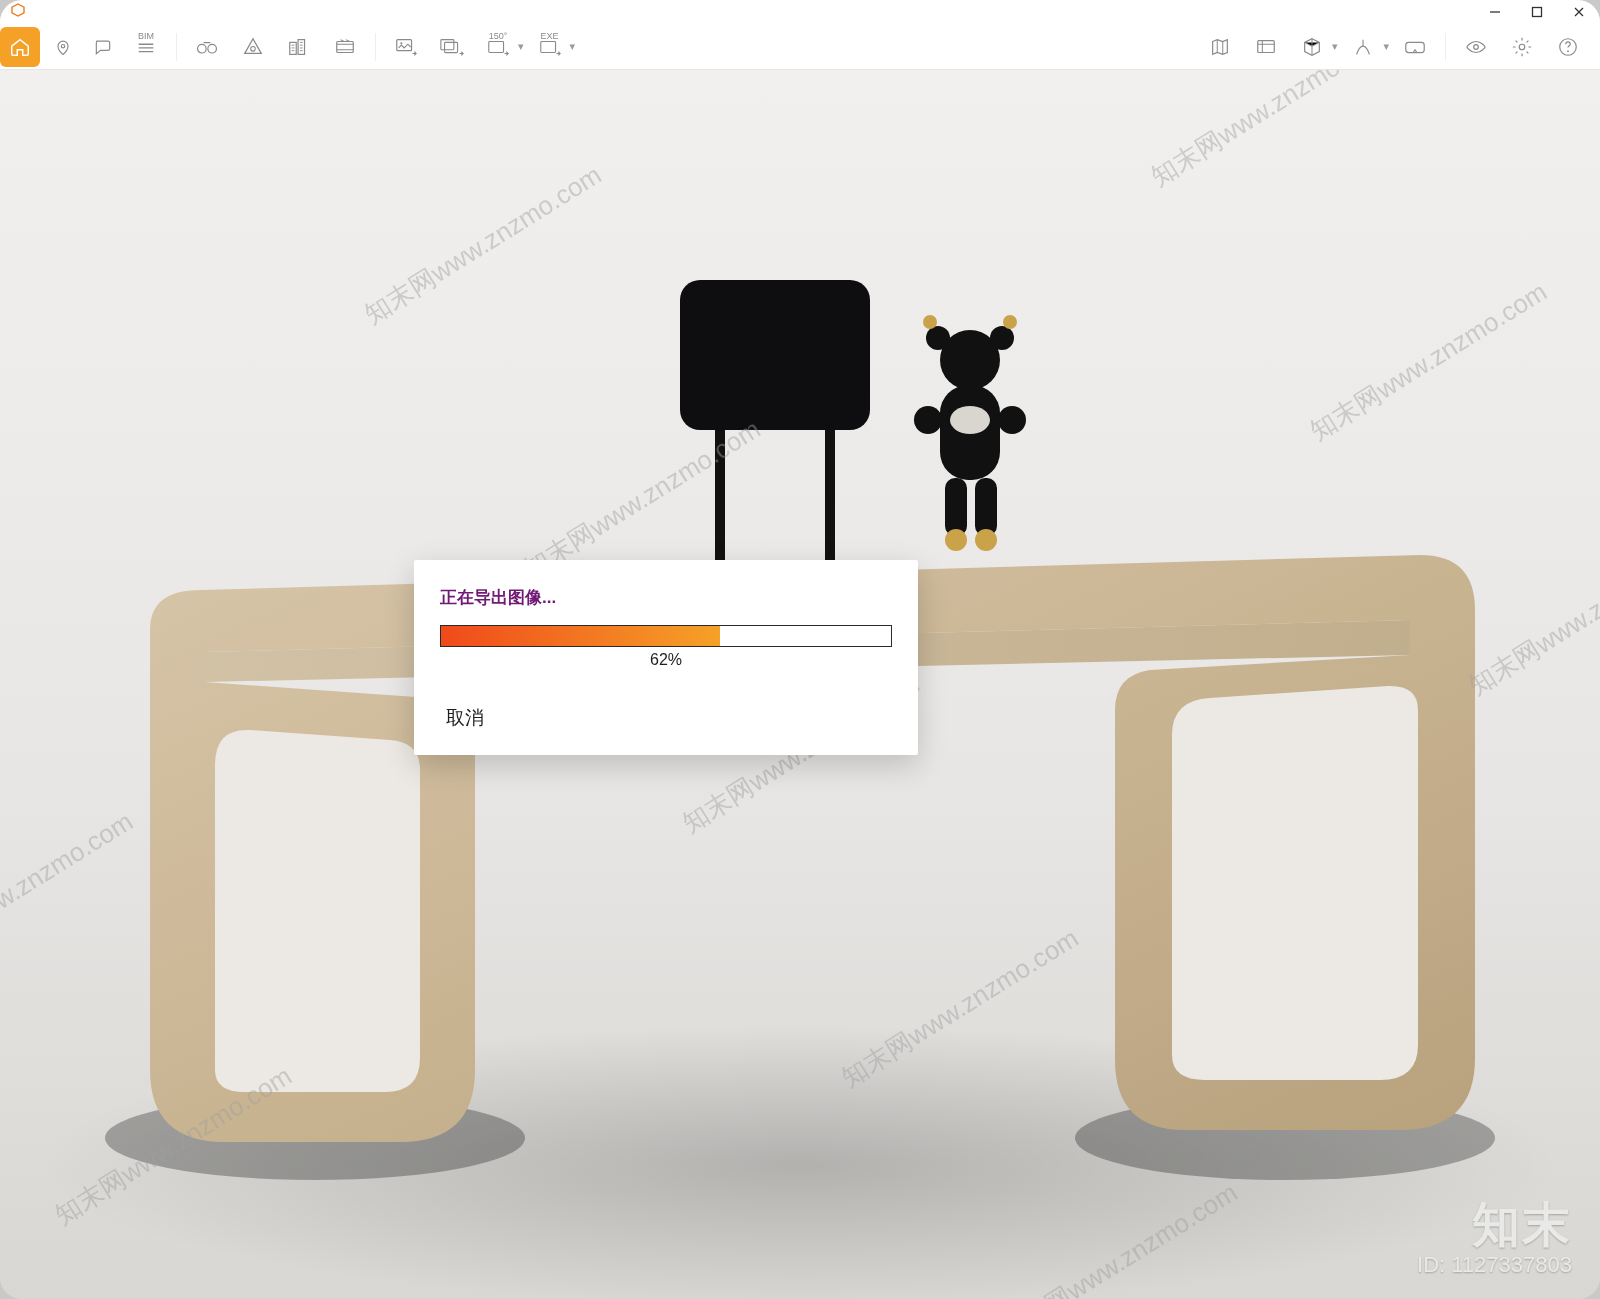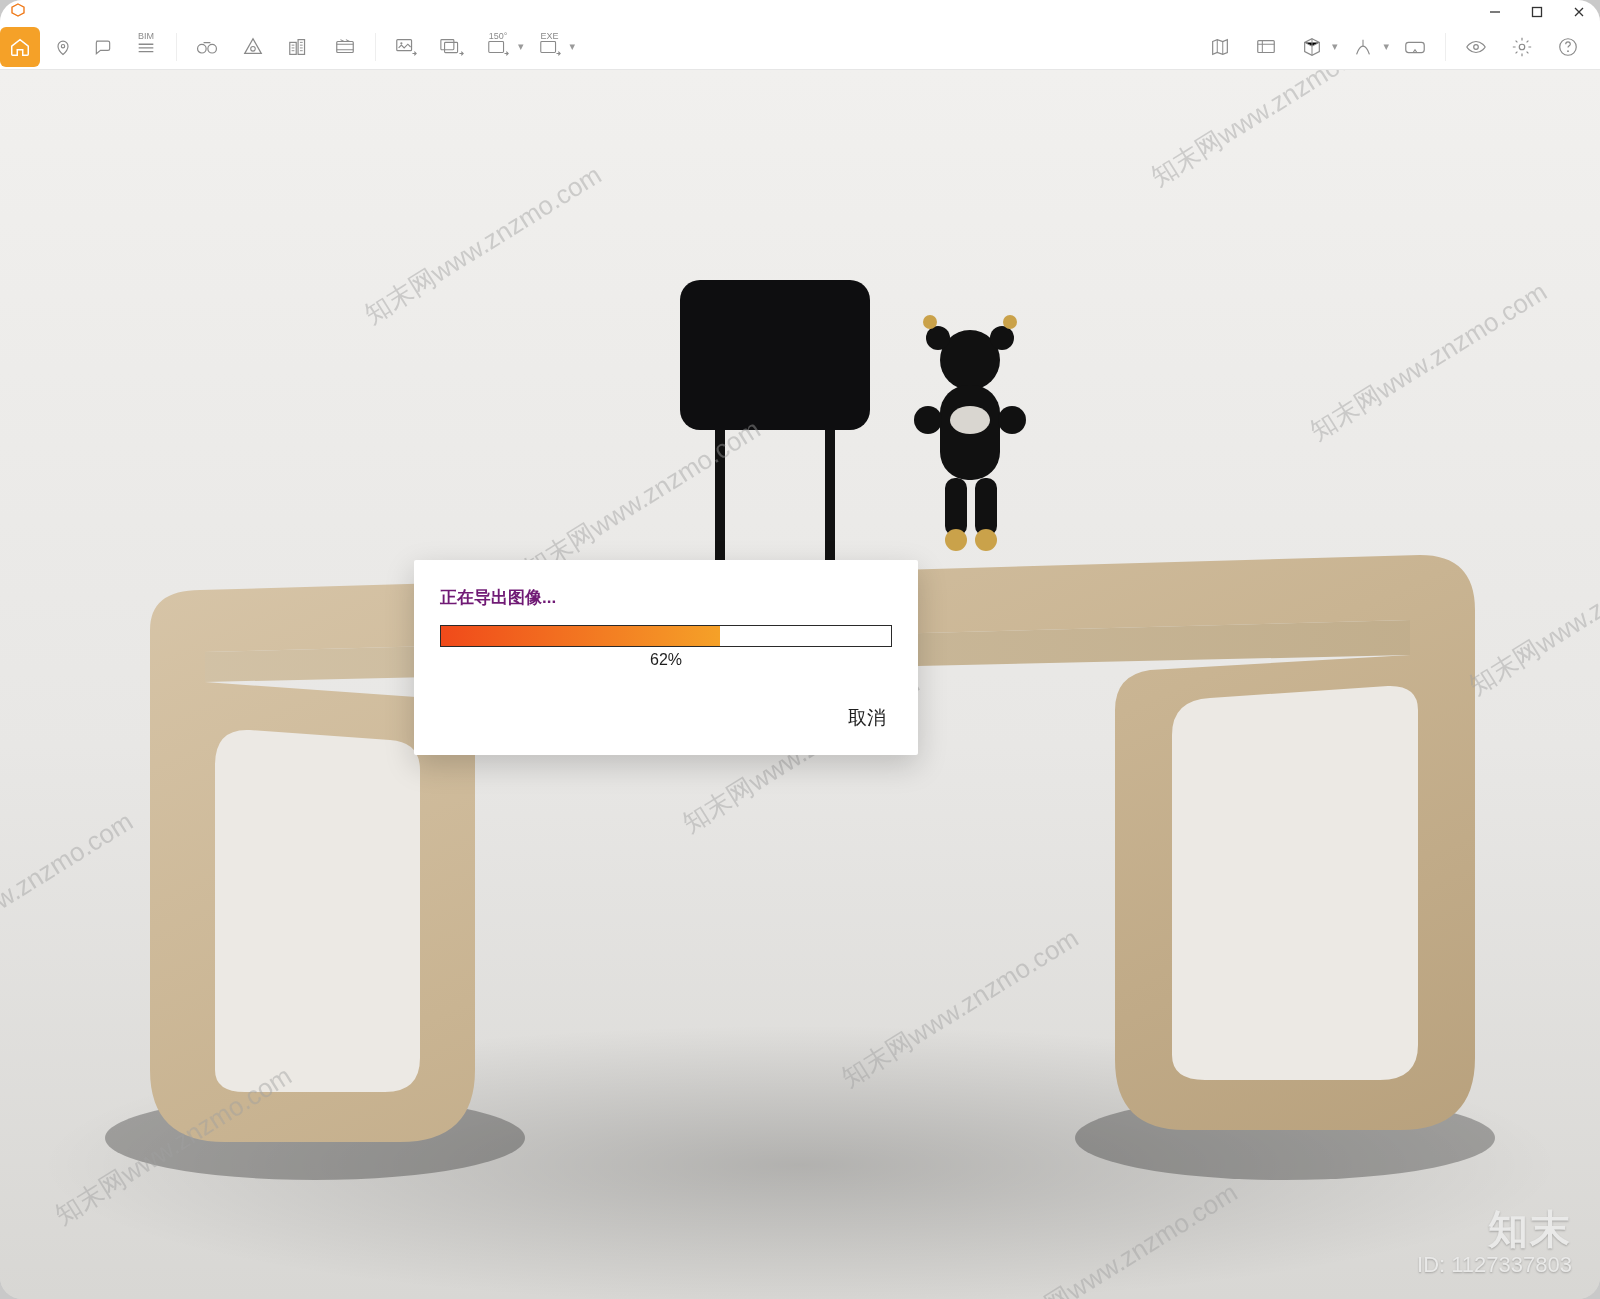--- a/index.html
+++ b/index.html
@@ -70,29 +70,29 @@
   .viewport svg{width:100%;height:100%;display:block}
   .dialog{
     position:absolute;left:414px;top:560px;width:504px;
     background:#fff;border-radius:2px;box-shadow:var(--shadow);
     padding:26px 26px 0;
   }
   .dlg-title{font-weight:700;color:#701a75;font-size:17px;margin-bottom:16px}
   .progress{height:22px;border:1px solid #2a2a2a;background:#fff;position:relative}
   .progress .bar{position:absolute;inset:0;right:auto;background:linear-gradient(90deg,var(--accent2),var(--accent))}
   .pct{margin-top:4px;text-align:center;color:#1f1f1f;font-size:16px}
-  .dlg-footer{display:flex;justify-content:flex-end;padding:18px 0 20px;margin-top:14px}
+  .dlg-footer{display:flex;padding:18px 0 20px;margin-top:14px}
   .btn-text{background:none;border:none;font-size:19px;color:#1f1f1f;cursor:pointer;padding:4px 6px}
   .wm-br{
     position:absolute;right:28px;bottom:22px;
     color:#e9e9e8;text-align:right;line-height:1.15;
     font-weight:700;text-shadow:0 1px 2px rgba(0,0,0,.25);
     pointer-events:none;
   }
-  .wm-br .b{font-size:40px;letter-spacing:2px}
+  .wm-br .b{font-size:48px;letter-spacing:2px}
   .wm-br .s{font-size:22px;font-weight:400}
   .wm-diag text{fill:rgba(160,160,160,.45);font-family:Arial,"Microsoft YaHei",sans-serif;font-size:26px}
 </style>
 </head>
 <body>
 
 <div class="app">
 
   <div class="titlebar">
     <div class="left">

